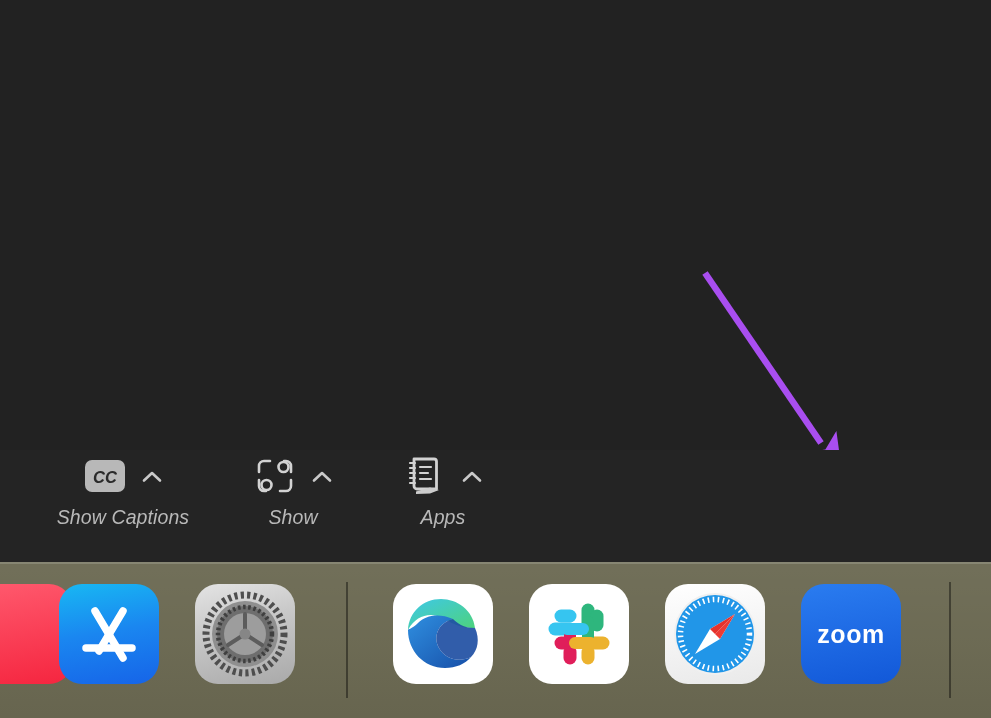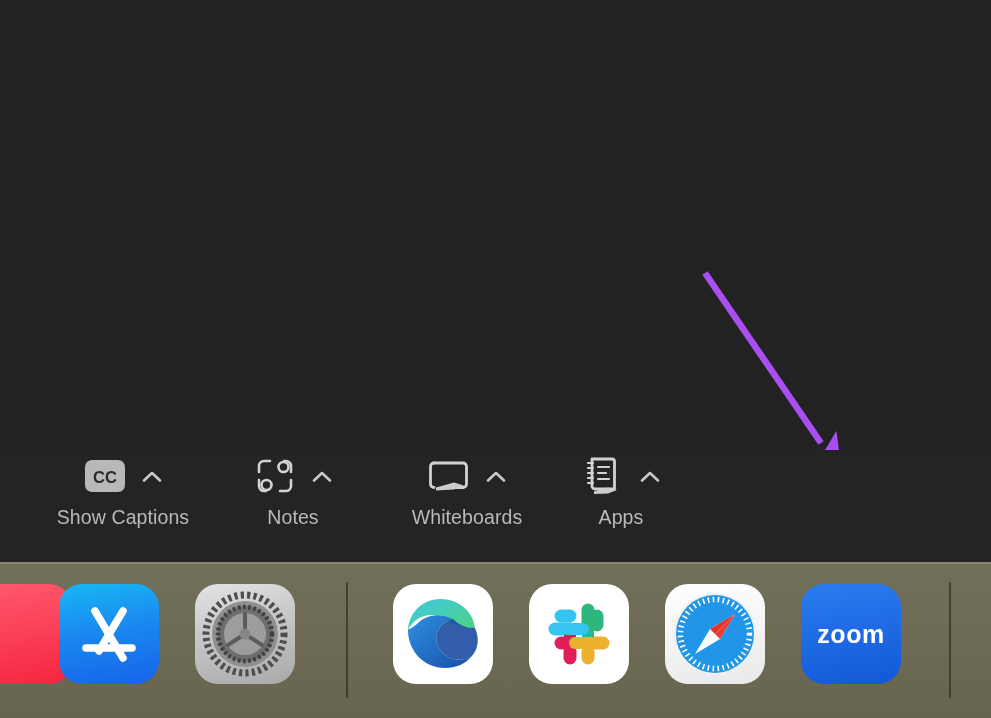--- a/index.html
+++ b/index.html
@@ -44,20 +44,21 @@
   .meeting-toolbar {
     position: absolute;
     left: 0;
     top: 450px;
     width: 991px;
     height: 112px;
     background: #242424;
     display: flex;
     align-items: flex-start;
     justify-content: flex-start;
+    font-style: italic;
   }
   .toolbar-top-hairline {
     position: absolute;
     left: 0; top: 450px;
     width: 991px; height: 1px;
     background: #2c2c2c;
   }
   .toolbar-items {
     position: relative;
     display: flex;
@@ -231,40 +232,23 @@
               <circle cx="28.5" cy="10" r="5" stroke="#d2d2d2" stroke-width="2.6" fill="none"></circle>
               <circle cx="11.5" cy="28" r="5" stroke="#d2d2d2" stroke-width="2.6" fill="none"></circle>
             </svg>
           </div>
           <div class="tb-chev">
             <svg width="20" height="13" viewBox="0 0 20 13">
               <path d="M2 10.5 L10 3 L18 10.5" stroke="#c9c9c9" stroke-width="2.6" fill="none" stroke-linecap="round" stroke-linejoin="round"></path>
             </svg>
           </div>
         </div>
-        <div class="tb-label">Notes</div>
-      </div>
-
-      <div class="tb-group" style="width:178px">
-        <div class="tb-row">
-          <div class="tb-icon">
-            <svg width="44" height="38" viewBox="0 0 44 38">
-              <path d="M7 6 H36 A3.5 3.5 0 0 1 39.5 9.5 V27 A3.5 3.5 0 0 1 36 30.5 H25" stroke="#d2d2d2" stroke-width="2.8" fill="none" stroke-linecap="round"></path>
-              <path d="M7 6 A3.5 3.5 0 0 0 3.5 9.5 V27 A3.5 3.5 0 0 0 7 30.5" stroke="#d2d2d2" stroke-width="2.8" fill="none" stroke-linecap="round"></path>
-              <path d="M9 30.5 L27 25.5 L37 28.5 L27 32.5 L9 33.5 Z" fill="#cccccc"></path>
-            </svg>
-          </div>
-          <div class="tb-chev">
-            <svg width="20" height="13" viewBox="0 0 20 13">
-              <path d="M2 10.5 L10 3 L18 10.5" stroke="#c9c9c9" stroke-width="2.6" fill="none" stroke-linecap="round" stroke-linejoin="round"></path>
-            </svg>
-          </div>
-        </div>
-        <div class="tb-label">Whiteboards</div>
-      </div>
+        <div class="tb-label">Show</div>
+      </div>
+
 
       <div class="tb-group" style="width:130px">
         <div class="tb-row">
           <div class="tb-icon">
             <svg width="42" height="42" viewBox="0 0 42 42">
               <path d="M10 4 H30 A2.5 2.5 0 0 1 32.5 6.5 V34 H13 A3 3 0 0 1 10 31 Z" fill="none" stroke="#d2d2d2" stroke-width="2.8" stroke-linejoin="round"></path>
               <path d="M6 8 H11 M6 13 H11 M6 18 H11 M6 23 H11 M6 28 H11" stroke="#d2d2d2" stroke-width="2.2" stroke-linecap="round"></path>
               <path d="M16 12 H27 M16 18 H24 M16 24 H27" stroke="#d2d2d2" stroke-width="2.2" stroke-linecap="round"></path>
               <path d="M12 36.5 L26 32.5 L35 35 L26 38.5 L12 39 Z" fill="#cccccc"></path>
             </svg>

